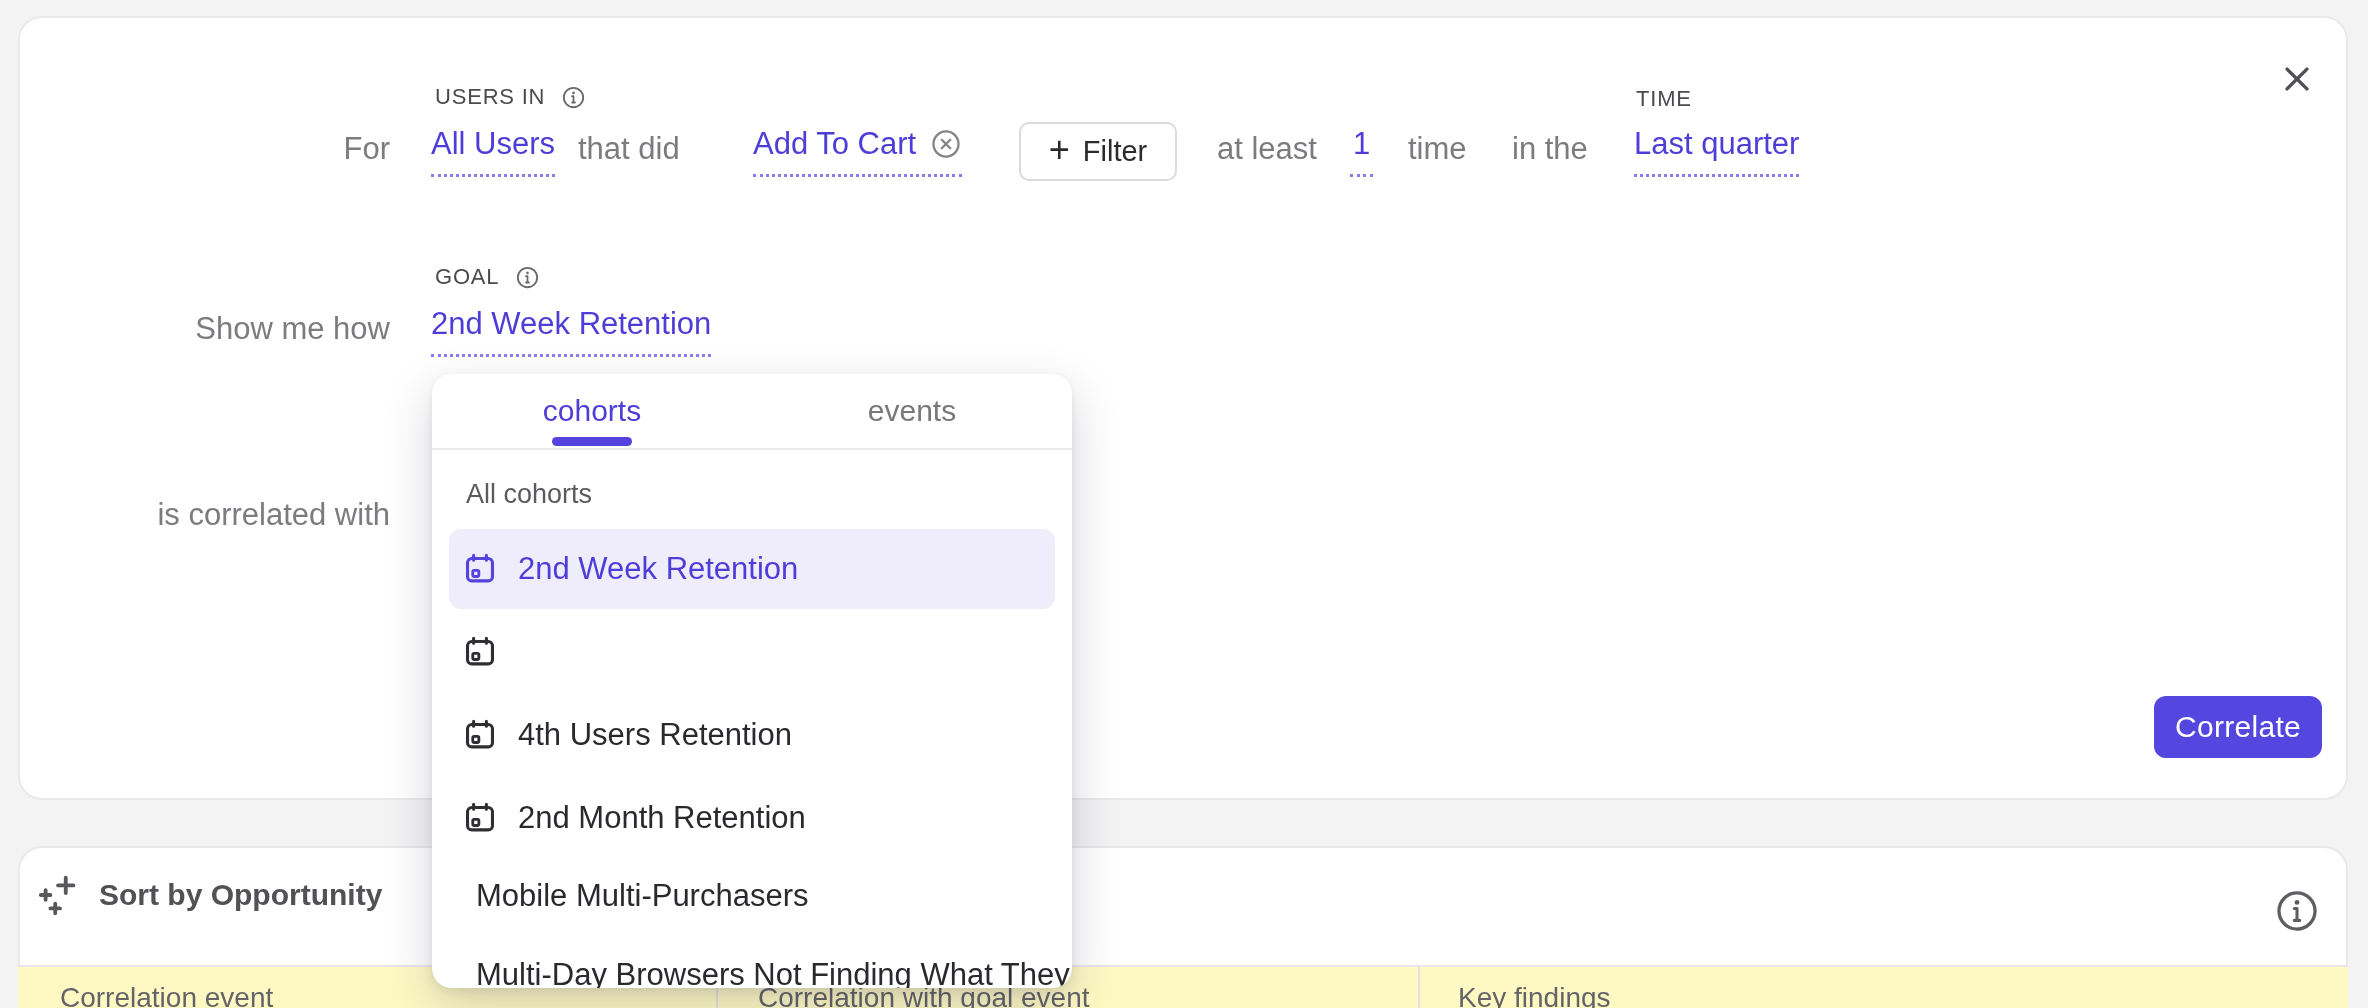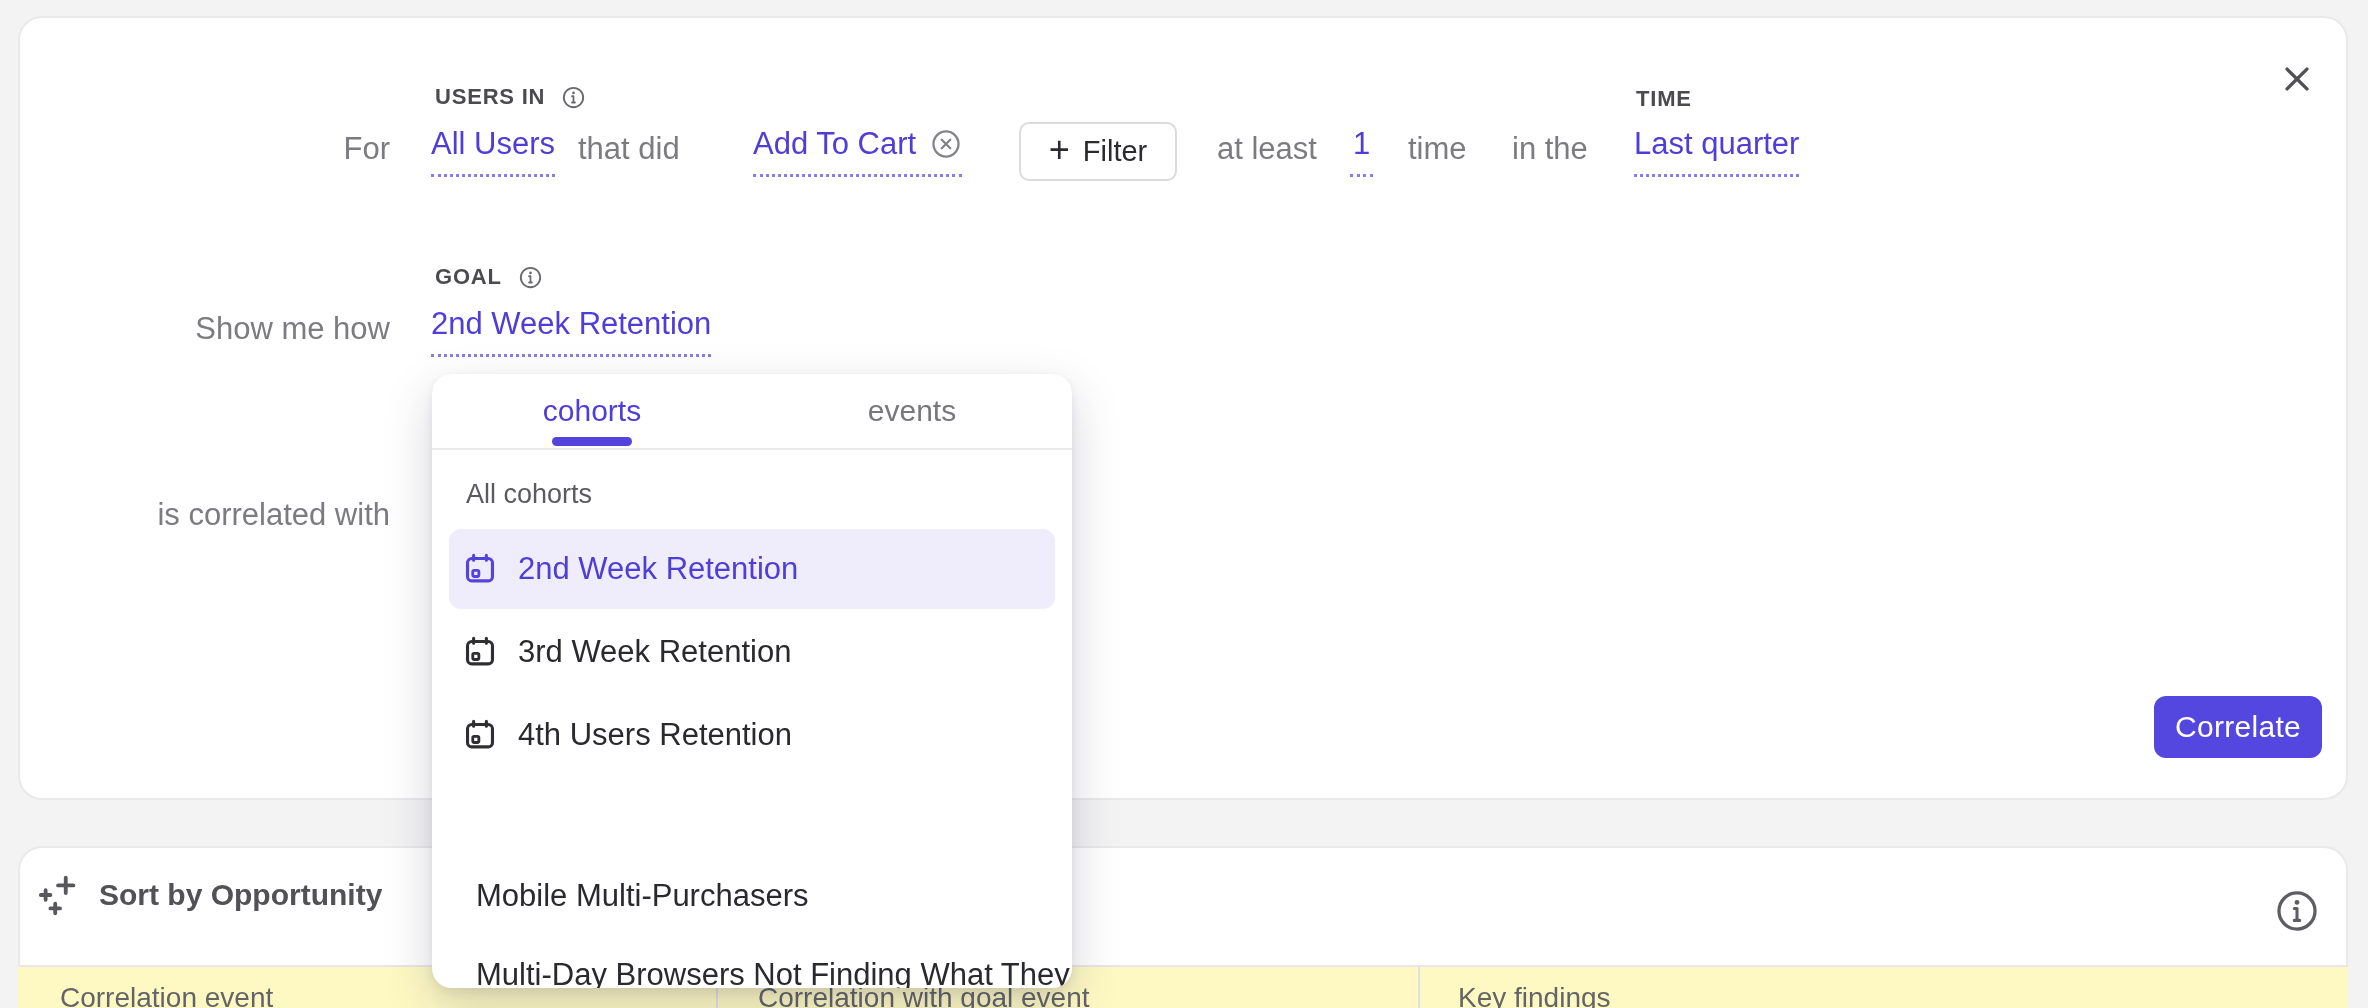--- a/index.html
+++ b/index.html
@@ -16,21 +16,21 @@
     position:absolute; background:#fff;
     border:2px solid #e9e9eb;
   }
   #builder-card { left:18px; top:16px; width:2330px; height:784px; border-radius:24px; }
   #results-card { left:18px; top:846px; width:2330px; height:162px; border-radius:24px 24px 0 0; border-bottom:none; }
 
   
   .abs { position:absolute; }
   .narrative { font-size:31px; color:#7b7b80; font-weight:400; white-space:nowrap; }
   .field-label {
-    font-size:22px; font-weight:700; color:#4b4b4f; letter-spacing:.8px;
+    font-size:22px; font-weight:400; color:#4b4b4f; letter-spacing:.8px;
     display:inline-flex; align-items:center; gap:16px; white-space:nowrap;
   }
   .token-link {
     display:inline-flex; align-items:center; gap:14px;
     font-size:31px; font-weight:500; color:#4f3dd8; white-space:nowrap;
     border-bottom:3px dotted #8a7cec; padding-bottom:12px; cursor:pointer;
   }
   .right-align { text-align:right; }
 
   #filter-button {
@@ -228,34 +228,43 @@
     </div>
 
     <div class="dd-item" style="top:238px;">
       <span class="cal">
         <svg width="34" height="34" viewBox="0 0 24 24" fill="none" stroke="#2f2f33" stroke-width="2.2" stroke-linecap="round">
           <rect x="3.2" y="4.6" width="17.6" height="15.8" rx="3"></rect>
           <path d="M7.5 2.4 v3.4 M16.5 2.4 v3.4"></path>
           <rect x="6.9" y="13" width="4.3" height="4.3" rx="1" stroke-width="2"></rect>
         </svg>
       </span>
-      <span class="dd-label">3rd Week Retention</span>
     </div>
 
     <div class="dd-item" style="top:321px;">
       <span class="cal">
         <svg width="34" height="34" viewBox="0 0 24 24" fill="none" stroke="#2f2f33" stroke-width="2.2" stroke-linecap="round">
           <rect x="3.2" y="4.6" width="17.6" height="15.8" rx="3"></rect>
           <path d="M7.5 2.4 v3.4 M16.5 2.4 v3.4"></path>
           <rect x="6.9" y="13" width="4.3" height="4.3" rx="1" stroke-width="2"></rect>
         </svg>
       </span>
       <span class="dd-label">4th Users Retention</span>
     </div>
 
+    <div class="dd-item" style="top:404px;">
+      <span class="cal">
+        <svg width="34" height="34" viewBox="0 0 24 24" fill="none" stroke="#2f2f33" stroke-width="2.2" stroke-linecap="round">
+          <rect x="3.2" y="4.6" width="17.6" height="15.8" rx="3"></rect>
+          <path d="M7.5 2.4 v3.4 M16.5 2.4 v3.4"></path>
+          <rect x="6.9" y="13" width="4.3" height="4.3" rx="1" stroke-width="2"></rect>
+        </svg>
+      </span>
+      <span class="dd-label">2nd Month Retention</span>
+    </div>
 
     <div class="dd-item noicon" style="top:482px;">
       <span class="dd-label">Mobile Multi-Purchasers</span>
     </div>
 
     <div class="dd-item noicon" style="top:561px;">
       <span class="dd-label">Multi-Day Browsers Not Finding What They</span>
     </div>
   </div>
 

